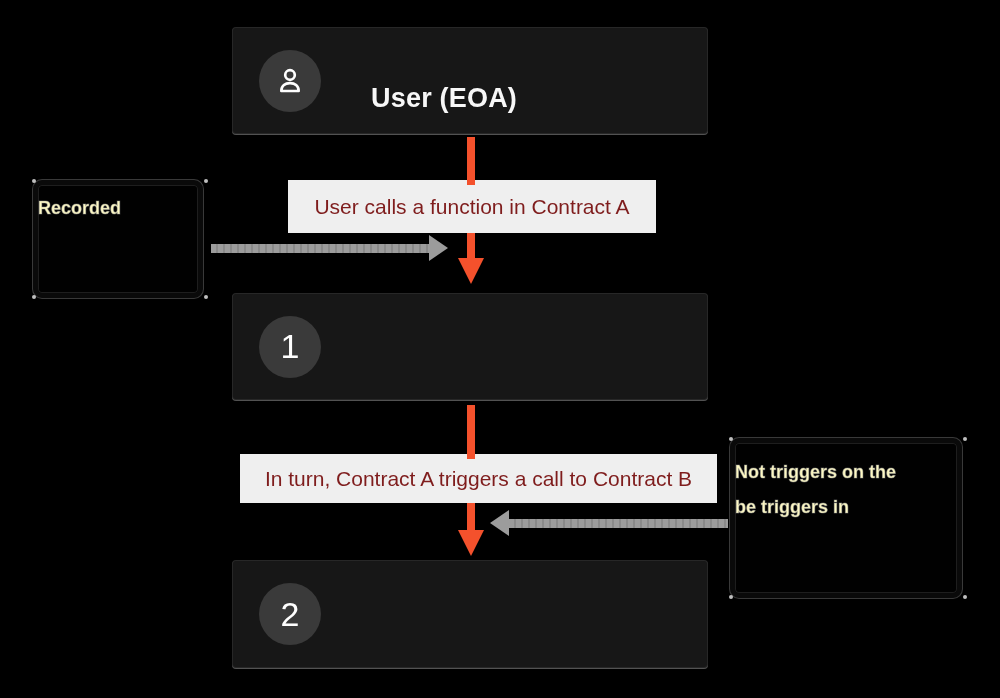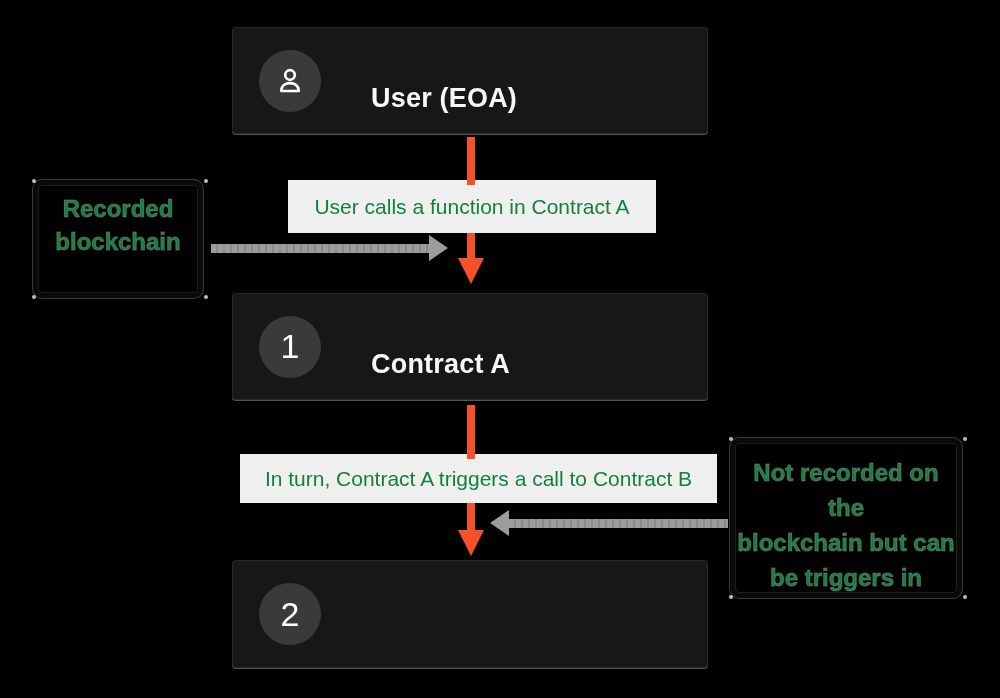--- a/index.html
+++ b/index.html
@@ -32,21 +32,21 @@
   .o-head{
     position:absolute;width:0;height:0;z-index:1;
     border-left:13px solid transparent;border-right:13px solid transparent;
     border-top:26px solid #f4512c;
   }
   .o-stub{position:absolute;width:8px;background:#f4512c;z-index:3;}
   
   .flow-label{
     position:absolute;background:#efefef;z-index:2;
     display:flex;align-items:center;justify-content:center;
-    color:#15803d;font-size:21px;font-weight:400;
+    color:#7f1d1d;font-size:21px;font-weight:400;
   }
   
   .g-shaft{
     position:absolute;height:9px;z-index:1;
     background:repeating-linear-gradient(90deg,#9c9c9c 0 5px,#8a8a8a 5px 7px);
   }
   .g-head-right{
     position:absolute;width:0;height:0;z-index:1;
     border-top:13px solid transparent;border-bottom:13px solid transparent;
     border-left:19px solid #9c9c9c;
@@ -54,21 +54,21 @@
   .g-head-left{
     position:absolute;width:0;height:0;z-index:1;
     border-top:13px solid transparent;border-bottom:13px solid transparent;
     border-right:19px solid #9c9c9c;
   }
   
   .callout{
     position:absolute;background:#010101;box-sizing:border-box;
     border:5px solid #0a0a0a;border-radius:9px;
     box-shadow:0 0 0 1px rgba(135,135,135,0.42), inset 0 0 0 1px rgba(135,135,135,0.22);
-    text-align:center;color:#15803d;font-weight:700;font-size:24px;
+    text-align:left;color:#fef9c3;font-weight:700;font-size:18px;
     -webkit-text-stroke:1px rgba(150,150,150,0.42);
     text-shadow:0 0 1px rgba(130,130,130,0.35);
   }
   .callout::before, .callout::after{
     content:'';position:absolute;width:4px;height:4px;border-radius:50%;
     background:rgba(255,255,255,0.75);
   }
   #callout-left{left:33px;top:180px;width:170px;height:118px;padding-top:7px;line-height:33px;}
   #callout-left::before{left:-6px;top:-6px;box-shadow:172px 0 0 rgba(255,255,255,0.75);}
   #callout-left::after{left:-6px;bottom:-6px;box-shadow:172px 0 0 rgba(255,255,255,0.75);}
@@ -105,31 +105,28 @@
       <svg width="32" height="32" viewBox="0 0 24 24" fill="none" stroke="#ffffff" stroke-width="2" stroke-linecap="round" stroke-linejoin="round">
         <circle cx="12" cy="7.5" r="3.6"></circle>
         <path d="M5.5 19.5 C5.5 15.6 8.4 13.6 12 13.6 C15.6 13.6 18.5 15.6 18.5 19.5 Z"></path>
       </svg>
     </div>
     <div class="node-title">User (EOA)</div>
   </div>
 
   <div class="node" style="top:293px;">
     <div class="badge">1</div>
-    <div class="node-title">Contract A</div>
   </div>
 
   <div class="node" style="top:560px;height:108px;">
     <div class="badge">2</div>
   </div>
 
   <div class="callout" id="callout-left">
     <span class="line">Recorded</span>
-    <span class="line">blockchain</span>
   </div>
 
   <div class="callout" id="callout-right">
-    <span class="line">Not recorded on the</span>
-    <span class="line">blockchain but can</span>
+    <span class="line">Not triggers on the</span>
     <span class="line">be triggers in</span>
   </div>
 
 </div>
 
 </body></html>

